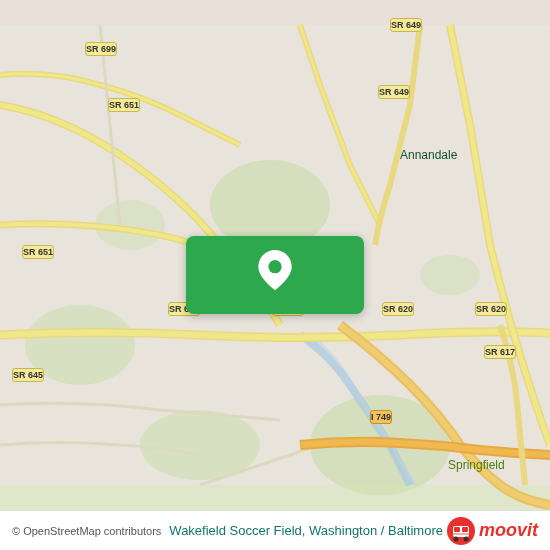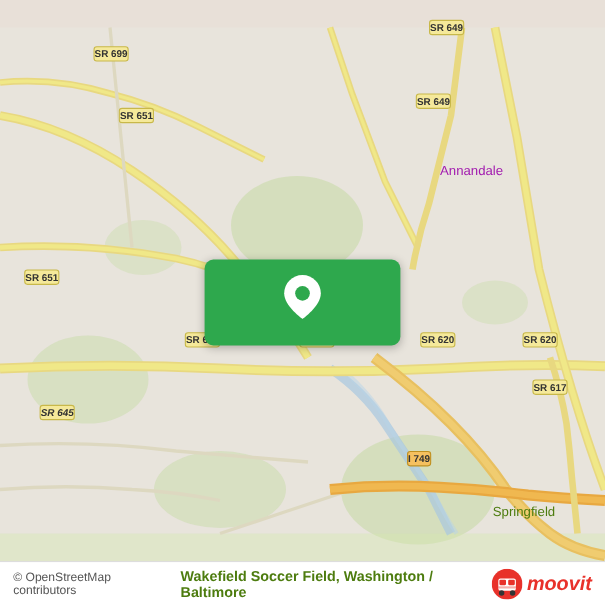--- a/index.html
+++ b/index.html
@@ -39,22 +39,22 @@
       justify-content: space-between;
     }
 
     #copyright-text {
       font-size: 11px;
       color: #555;
     }
 
     #location-title {
       font-size: 13px;
-      font-weight: bold;
-      color: #4d7c0f;
+      font-weight: normal;
+      color: #0f766e;
       margin-left: 8px;
     }
 
     #moovit-logo {
       display: flex;
       align-items: center;
       gap: 4px;
     }
 
     #moovit-logo-text {
@@ -173,25 +173,25 @@
 
   <div class="road-label" style="top:18px;left:390px;">SR 649</div>
   <div class="road-label" style="top:85px;left:378px;">SR 649</div>
   <div class="road-label" style="top:42px;left:85px;">SR 699</div>
   <div class="road-label" style="top:98px;left:108px;">SR 651</div>
   <div class="road-label" style="top:245px;left:22px;">SR 651</div>
   <div class="road-label" style="top:302px;left:168px;">SR 620</div>
   <div class="road-label" style="top:302px;left:272px;">SR 620</div>
   <div class="road-label" style="top:302px;left:382px;">SR 620</div>
   <div class="road-label" style="top:302px;left:475px;">SR 620</div>
-  <div class="road-label" style="top:368px;left:36px;font-style:italic;">SR 645</div>
+  <div class="road-label" style="top:368px;left:12px;">SR 645</div>
   <div class="road-label" style="top:410px;left:370px;background:#f5c060;border-color:#c09020;">I 749</div>
   <div class="road-label" style="top:345px;left:484px;">SR 617</div>
 
-  <div style="position:absolute;top:148px;left:400px;font-size:12px;color:#a21caf;font-weight:500;font-family:Arial,sans-serif;">Annandale</div>
+  <div style="position:absolute;top:148px;left:400px;font-size:12px;color:#14532d;font-weight:500;font-family:Arial,sans-serif;">Annandale</div>
   <div style="position:absolute;top:458px;left:448px;font-size:12px;color:#4d7c0f;font-weight:500;font-family:Arial,sans-serif;">Springfield</div>
 
   <div id="cta-button">
 
     <svg id="pin-icon" viewBox="0 0 40 48" xmlns="http://www.w3.org/2000/svg">
       <path d="M20 0 C9 0 0 9 0 20 C0 34 20 48 20 48 C20 48 40 34 40 20 C40 9 31 0 20 0Z" fill="white"></path>
       <circle cx="20" cy="20" r="8" fill="#2ea84d"></circle>
     </svg>
   </div>
 

